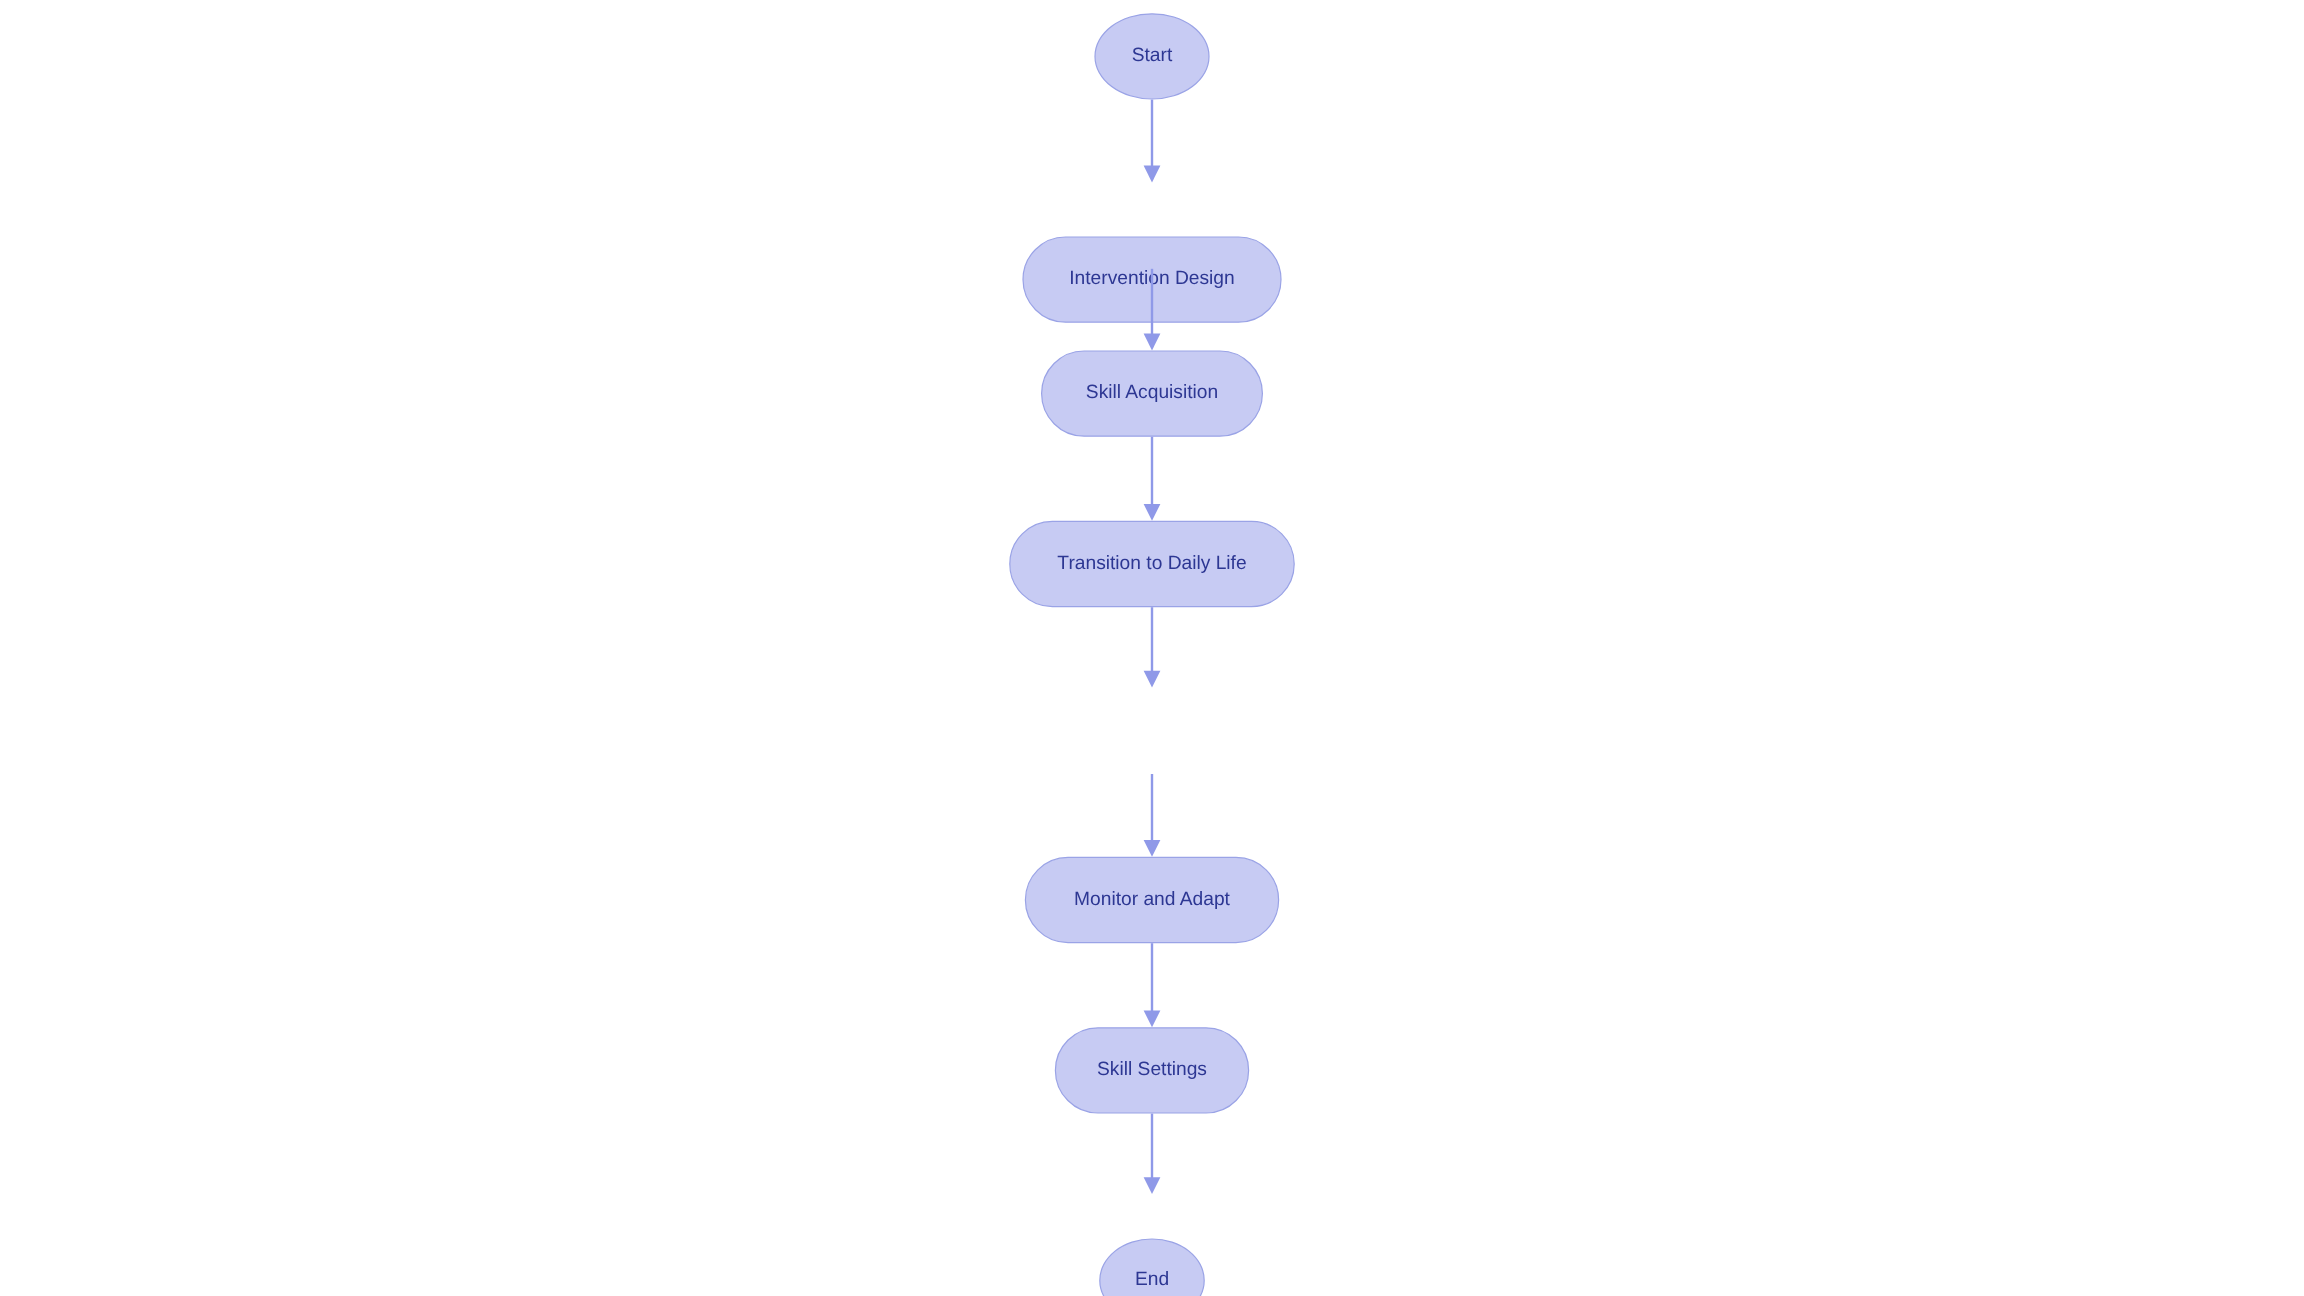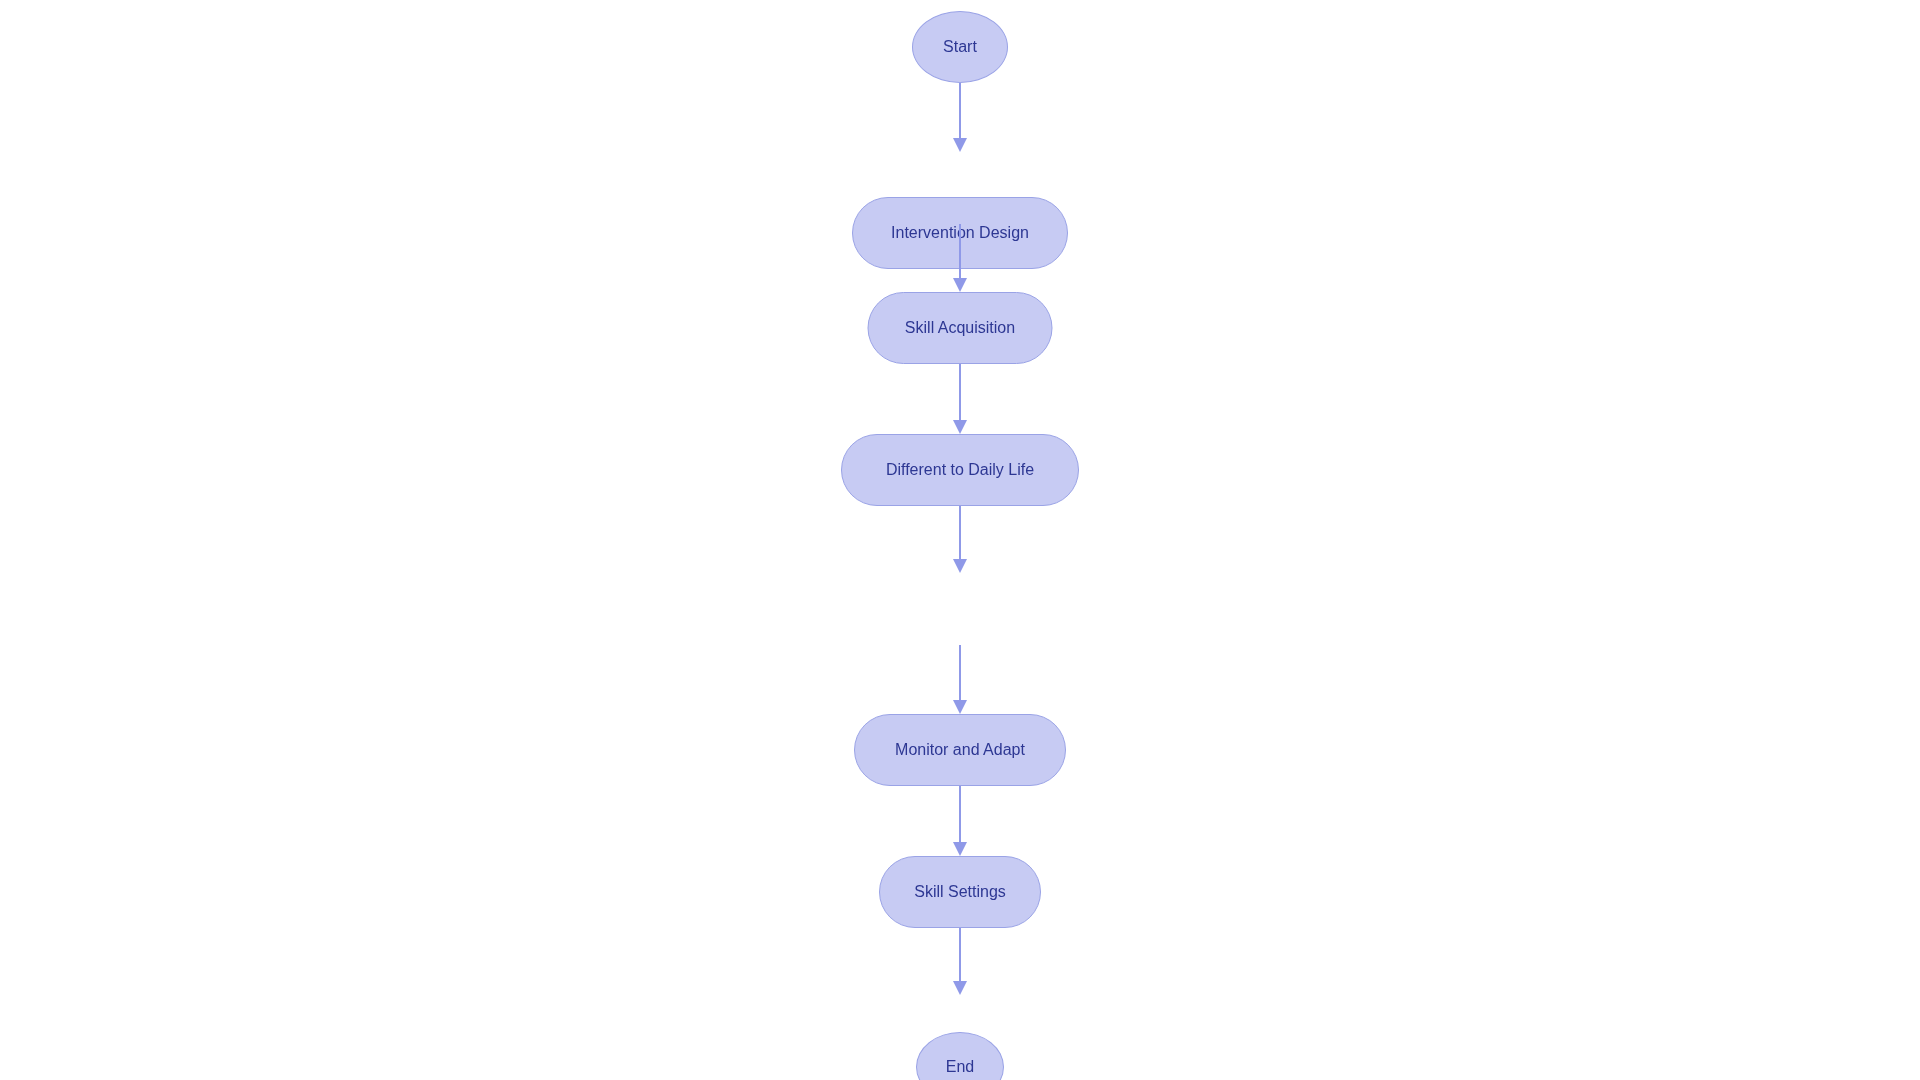--- a/index.html
+++ b/index.html
@@ -78,21 +78,21 @@
     <div class="arrow-head"></div>
   </div>
 
   <div class="node pill" style="top:292px; width:185px;">Skill Acquisition</div>
 
   <div class="arrow" style="top:364px; height:70px;">
     <div class="arrow-line"></div>
     <div class="arrow-head"></div>
   </div>
 
-  <div class="node pill" style="top:434px; width:238px;">Different to Daily Life</div>
+  <div class="node pill" style="top:434px; width:238px;">Transition to Daily Life</div>
 
   <div class="arrow" style="top:506px; height:67px;">
     <div class="arrow-line"></div>
     <div class="arrow-head"></div>
   </div>
 
 
   <div class="arrow" style="top:645px; height:69px;">
     <div class="arrow-line"></div>
     <div class="arrow-head"></div>

